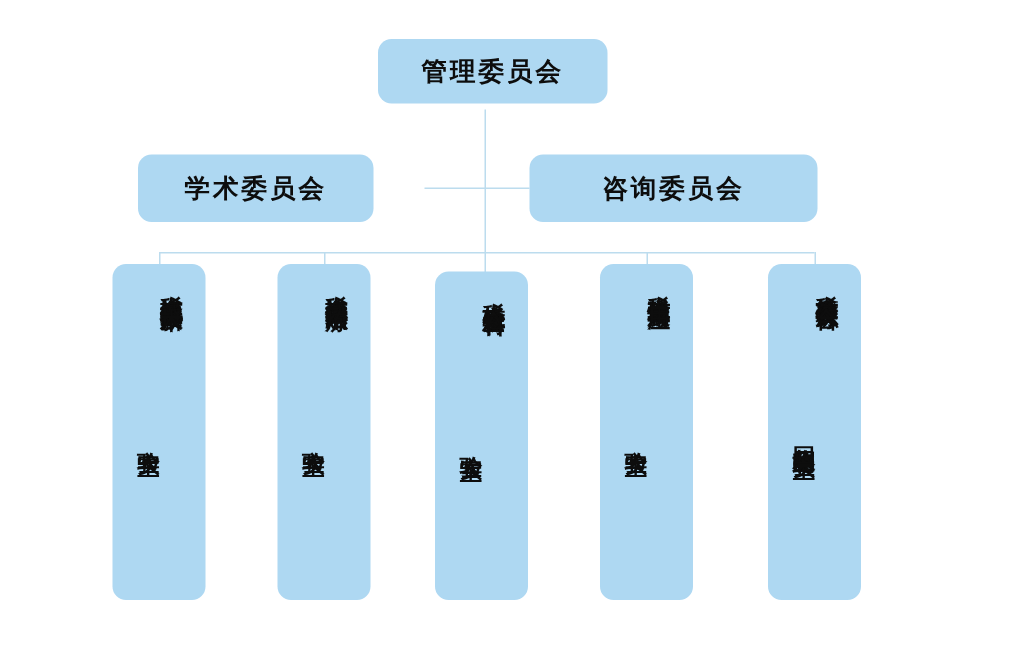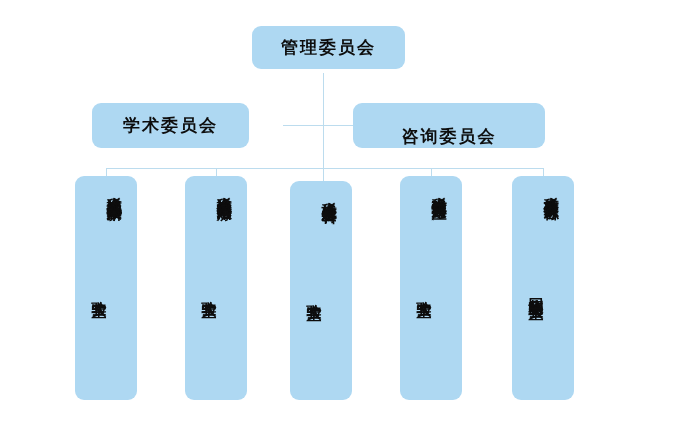--- a/index.html
+++ b/index.html
@@ -43,21 +43,20 @@
     width: 157px;
     height: 45px;
     font-size: 17px;
   }
   .node-cmt-right {
     left: 353px;
     top: 103px;
     width: 192px;
     height: 45px;
     font-size: 17px;
-    align-items: flex-end;
   }
   .node-lab {
     top: 176px;
     width: 62px;
     height: 224px;
     display: flex;
     flex-direction: row-reverse;
     justify-content: center;
     align-items: flex-start;
     padding-top: 9px;

